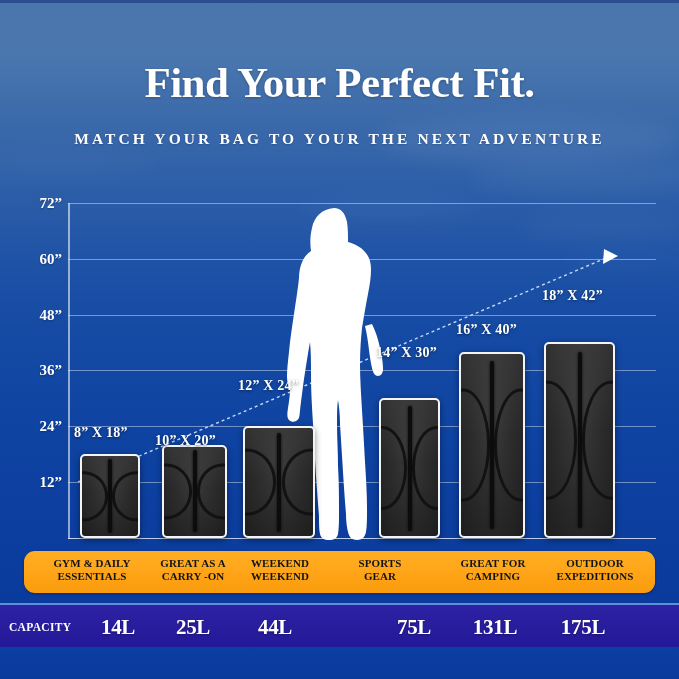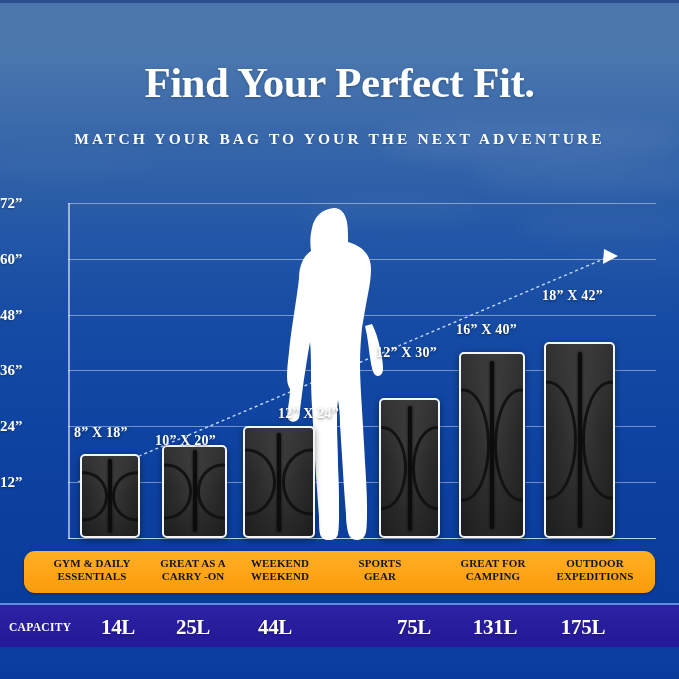--- a/index.html
+++ b/index.html
@@ -75,20 +75,21 @@
   }
   .axis-y {
     position:absolute;
     left:68px; top:203px;
     width:1.5px; height:336px;
     background:rgba(255,255,255,.55);
   }
   .ytick {
     position:absolute;
     left:0; width:62px;
+    text-align:right;
     color:#ffffff;
     font-size:15px;
     font-weight:bold;
     transform:translateY(-50%);
     text-shadow:0 1px 2px rgba(0,0,0,.3);
   }
 
   
   #trend { position:absolute; left:0; top:0; width:679px; height:679px; pointer-events:none; }
 
@@ -280,28 +281,28 @@
           <div class="arcR"></div>
           <div class="spine"></div>
         </div>
         <div class="bag-label" style="left: 155px; top: 404px; margin-top: 29px;">10” X 20”</div>
         <div class="bag" style="left: 243px; top: 426.28px; width: 72px; height: 111.72px;">
           <div class="glow"></div>
           <div class="arcL"></div>
           <div class="arcR"></div>
           <div class="spine"></div>
         </div>
-        <div class="bag-label" style="left: 238px; top: 406px; margin-left: 40px;">12” X 24”</div>
+        <div class="bag-label" style="left: 238px; top: 378px;">12” X 24”</div>
         <div class="bag" style="left: 379px; top: 398.35px; width: 61px; height: 139.65px;">
           <div class="glow"></div>
           <div class="arcL"></div>
           <div class="arcR"></div>
           <div class="spine"></div>
         </div>
-        <div class="bag-label" style="left: 376px; top: 345px;">12” X 30”</div>
+        <div class="bag-label" style="left: 376px; top: 345px;">14” X 30”</div>
         <div class="bag" style="left: 459px; top: 351.8px; width: 66px; height: 186.2px;">
           <div class="glow"></div>
           <div class="arcL"></div>
           <div class="arcR"></div>
           <div class="spine"></div>
         </div>
         <div class="bag-label" style="left: 456px; top: 322px;">16” X 40”</div>
         <div class="bag" style="left: 544px; top: 342.49px; width: 71px; height: 195.51px;">
           <div class="glow"></div>
           <div class="arcL"></div>

